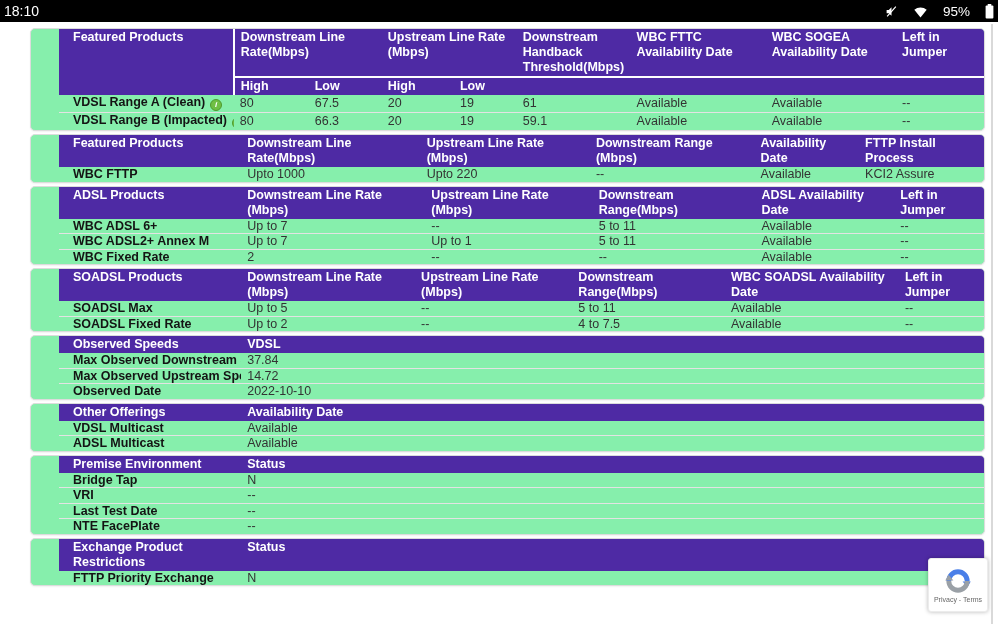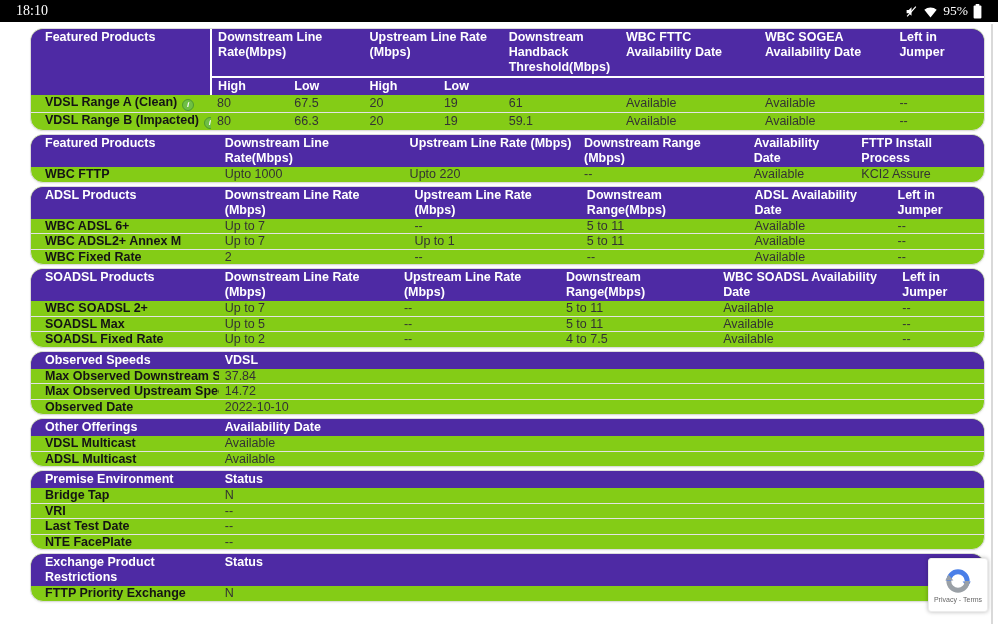--- a/index.html
+++ b/index.html
@@ -3,27 +3,27 @@
 <meta charset="utf-8">
 <style>
   html,body{margin:0;padding:0;}
   body{
     width:998px;height:624px;overflow:hidden;position:relative;
     background:#fff;font-family:"Liberation Sans",sans-serif;
   }
   .statusbar{
     height:22px;background:var(--status-bar-bg);color:#fff;
     display:flex;justify-content:space-between;align-items:center;
-    padding:0 16px;box-sizing:border-box;font-size:14px;font-family:Liberation Serif, serif;
-  }
-  .statusbar .right{display:flex;align-items:center;gap:5px;font-size:13.5px;}
+    padding:0 4px;box-sizing:border-box;font-size:14px;
+  }
+  .statusbar .right{display:flex;align-items:center;gap:15px;font-size:13.5px;}
   .content{padding:6px 13px 0 30px;}
   .card{
-    border:1px solid var(--card-border);border-radius:13px;margin-bottom:3px;
-    overflow:hidden;background:#84cc16;box-shadow:0 1px 2px rgba(0,0,0,.06);
+    border:1px solid var(--card-border);border-radius:5px;margin-bottom:3px;
+    overflow:hidden;background:#86efac;box-shadow:0 1px 2px rgba(0,0,0,.06);padding-left:28px;
   }
   table{width:100%;border-collapse:collapse;table-layout:fixed;}
   th{
     background:var(--header-bg);color:var(--header-text);text-align:left;
     font-weight:700;font-size:12.5px;line-height:15px;padding:1px 6px;
     vertical-align:top;
   }
   th.split{border-bottom:2px solid #fff;}
   th.span-col{border-right:2px solid #fff;}
   th.first{padding-left:14px;}
@@ -227,28 +227,20 @@
               <th class="first">SOADSL Products</th>
               <th>Downstream Line Rate (Mbps)</th>
               <th>Upstream Line Rate (Mbps)</th>
               <th>Downstream Range(Mbps)</th>
               <th>WBC SOADSL Availability Date</th>
               <th>Left in Jumper</th>
             </tr>
           </thead>
           <tbody>
             <tr>
-              <td class="lbl">WBC SOADSL 2+</td>
-              <td>Up to 7</td>
-              <td>--</td>
-              <td>5 to 11</td>
-              <td>Available</td>
-              <td>--</td>
-            </tr>
-            <tr>
               <td class="lbl">SOADSL Max</td>
               <td>Up to 5</td>
               <td>--</td>
               <td>5 to 11</td>
               <td>Available</td>
               <td>--</td>
             </tr>
             <tr>
               <td class="lbl">SOADSL Fixed Rate</td>
               <td>Up to 2</td>

